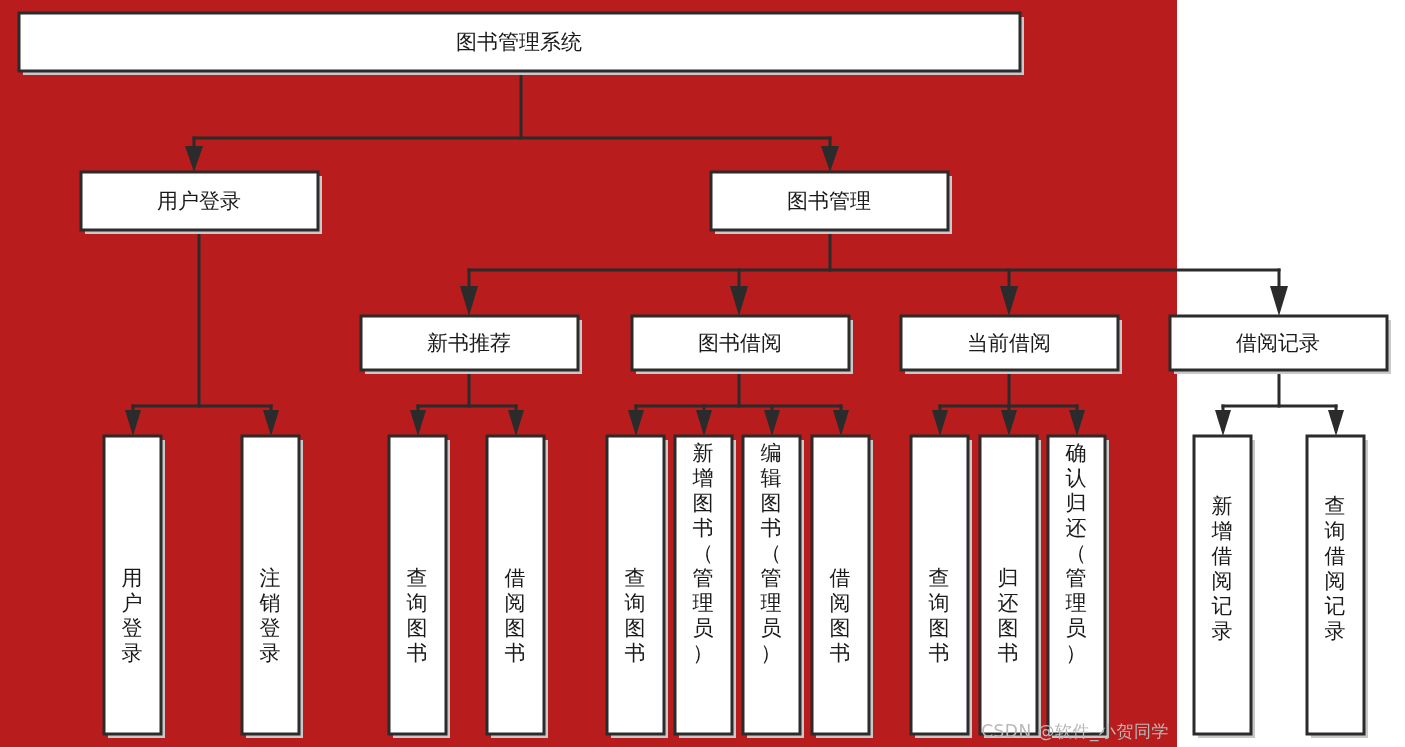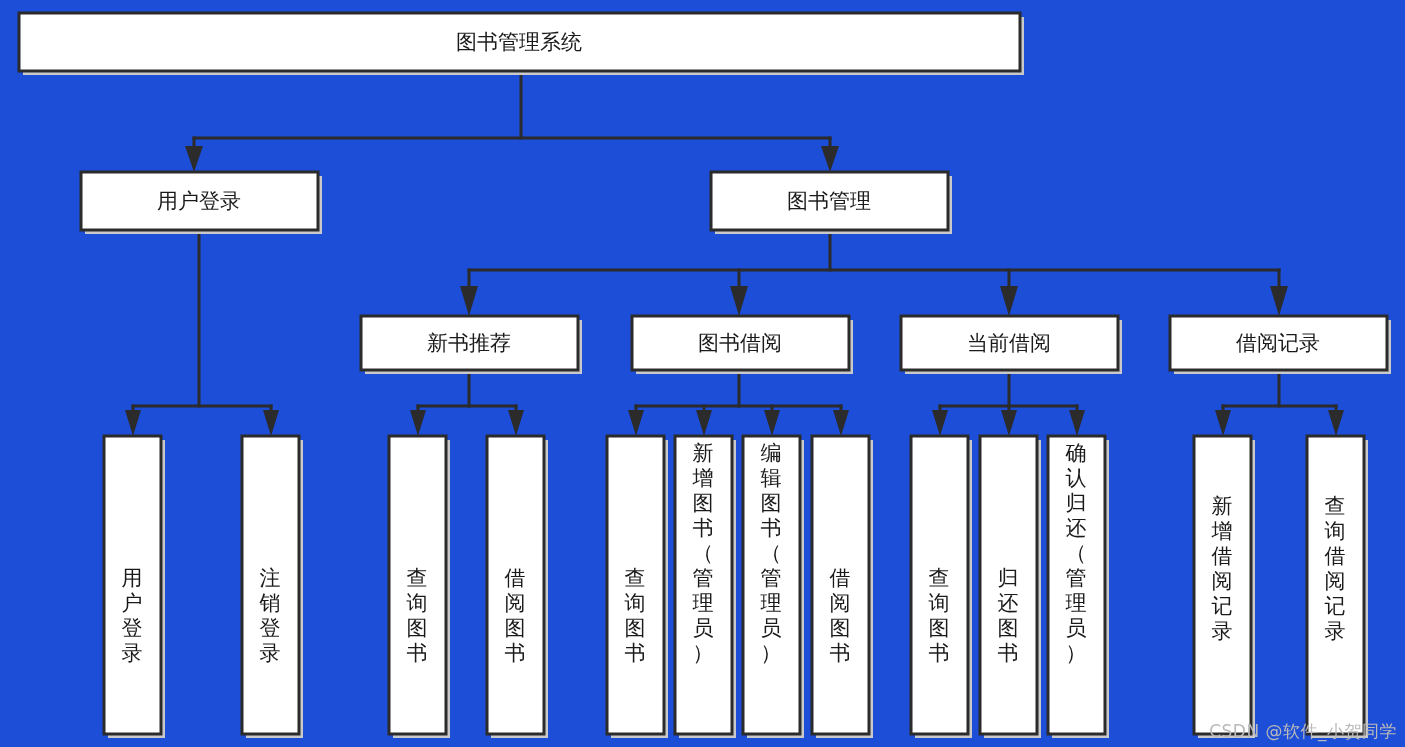--- a/index.html
+++ b/index.html
@@ -8,23 +8,23 @@
     background: #ffffff;
   }
   body {
     width: 1405px;
     height: 747px;
     font-family: "DejaVu Sans", "Liberation Sans", sans-serif;
     overflow: hidden;
   }
   #diagram-root {
     position: relative;
-    width: 1405px;
+    width: 1177px;
     height: 747px;
-    background: #1d4ed8;
+    background: #b91c1c;
   }
   svg.diagram-canvas {
     position: absolute;
     left: 0;
     top: 0;
     width: 1405px;
     height: 747px;
     display: block;
   }
   .node-box {

